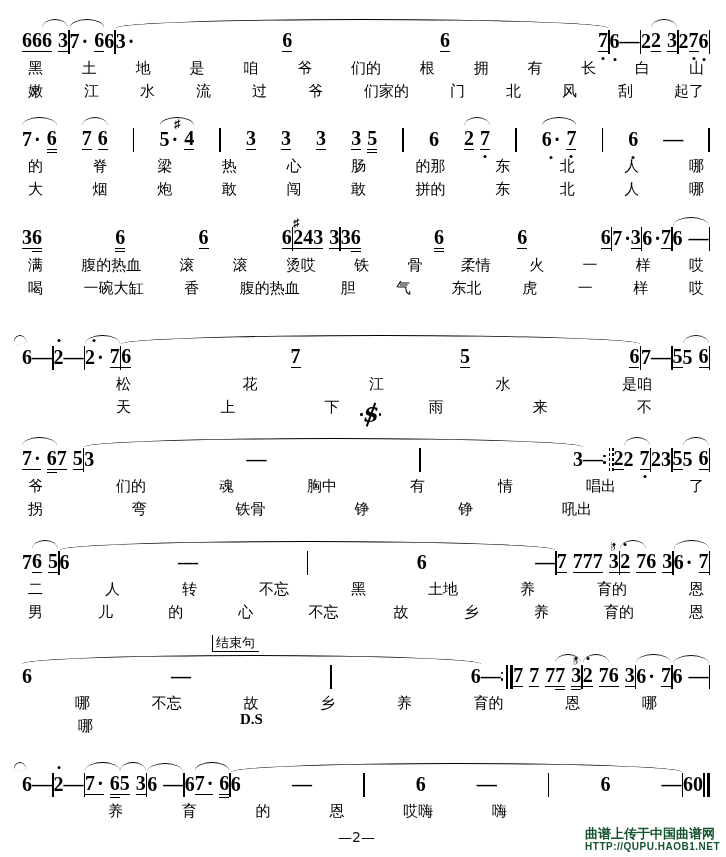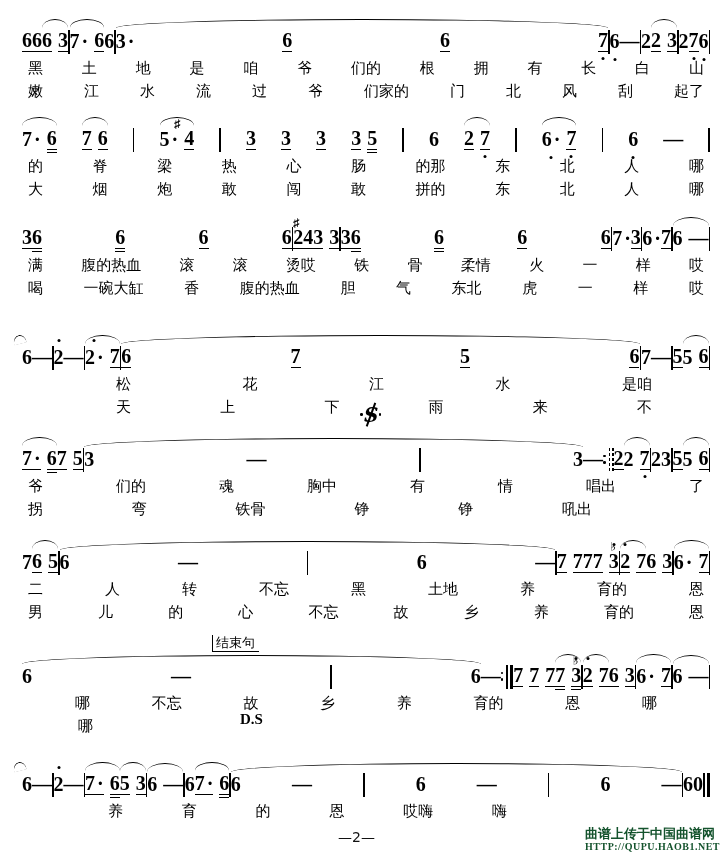--- a/index.html
+++ b/index.html
@@ -53,21 +53,21 @@
   .sS{position:absolute;left:2px;top:0;font-family:"DejaVu Serif",serif;font-style:italic;font-weight:bold;font-size:20px;line-height:22px;}
   .sSlash{position:absolute;left:8px;top:-2px;width:1.5px;height:25px;background:#000;transform:rotate(20deg);}
   .sD1{position:absolute;left:-2px;top:9px;width:2.5px;height:2.5px;border-radius:50%;background:#000;}
   .sD2{position:absolute;right:-3px;top:9px;width:2.5px;height:2.5px;border-radius:50%;background:#000;}
 
   
   .pageno{position:absolute;left:338px;top:829px;font-size:14px;color:#111;}
   .credits{position:absolute;right:6px;top:826px;text-align:left;color:#14532d;margin-left:44px;}
   .credits .c1{font-size:13px;line-height:15px;font-weight:bold;}
   .credits .c2{font-size:10px;line-height:12px;font-weight:bold;letter-spacing:.5px;
-               font-family:Liberation Serif, serif;}
+               font-family:Liberation Sans, sans-serif;}
 </style>
 </head>
 <body>
 
 <div class="page">
   <div id="systems">
       <div class="system sys1">
         <div class="noteline">
           <span class="nt u1"><span class="dg">6</span></span>
           <span class="nt u1"><span class="dg">6</span></span>

